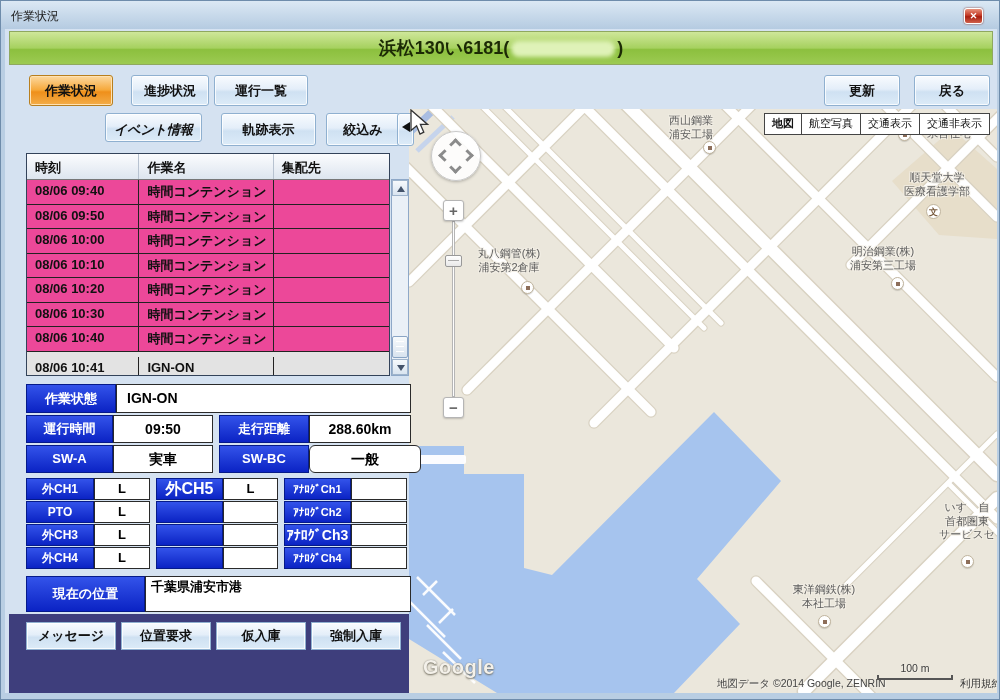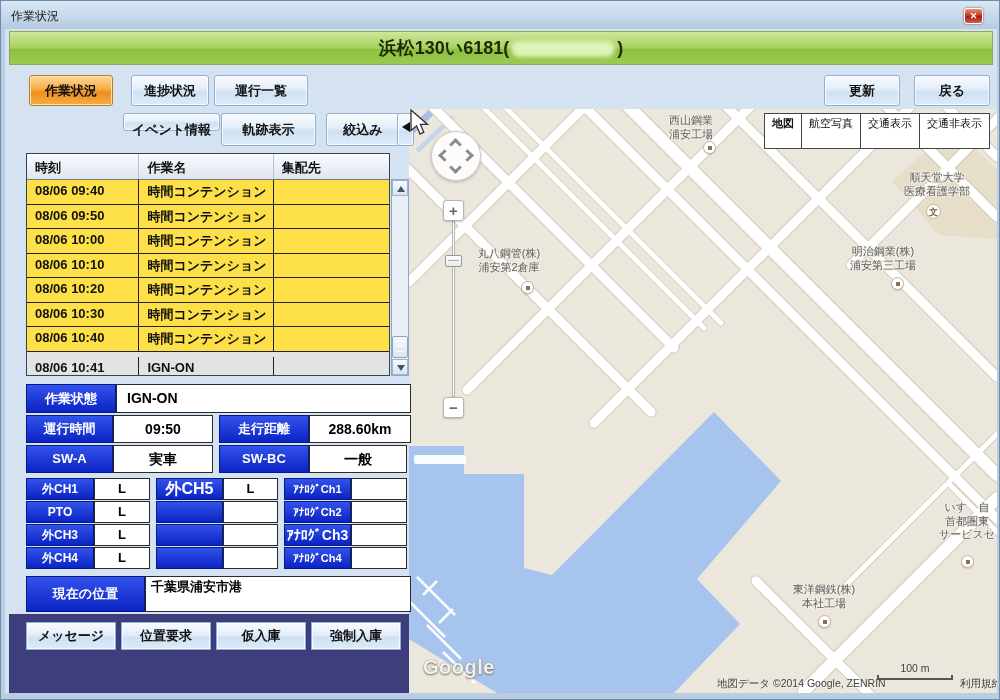--- a/index.html
+++ b/index.html
@@ -24,27 +24,27 @@
     background:linear-gradient(#f8fbfe,#e4eef9 45%,#cfe1f2 55%,#dcebf8);
     box-shadow:inset 0 0 0 1px #ffffffcc;font-size:13px;font-weight:bold;color:#111;
     text-align:center;line-height:29px;}
   .tab-active{background:linear-gradient(#fcd9a0,#f6a93b 48%,#ef8f1a 55%,#f3ad49);border-color:#b87f1f;
     box-shadow:inset 0 0 0 1px #ffe2b3;}
   #tab-sagyou{left:24px;top:46px;width:84px;}
   #tab-shinchoku{left:126px;top:46px;width:78px;}
   #tab-unkou{left:209px;top:46px;width:94px;}
   #btn-update{left:819px;top:46px;width:76px;}
   #btn-back{left:909px;top:46px;width:76px;}
-  #btn-event{left:118px;top:84px;width:97px;height:18px;line-height:31px;z-index:5;}
+  #btn-event{left:100px;top:84px;width:97px;height:29px;line-height:31px;z-index:5;font-style:italic;}
   #btn-kiseki{left:216px;top:84px;width:95px;height:33px;line-height:31px;z-index:5;}
   #btn-shibori{left:321px;top:84px;width:74px;height:33px;line-height:31px;z-index:5;}
   #btn-collapse{left:392px;top:84px;width:17px;height:33px;z-index:5;padding:0;font-size:8px;line-height:31px;}
   .tri-left{display:inline-block;width:0;height:0;border-top:5px solid transparent;border-bottom:5px solid transparent;border-right:8px solid #111;}
   
-  #tbl{position:absolute;left:21px;top:124px;width:364px;height:223px;background:#fde047;border:1px solid #33435a;
+  #tbl{position:absolute;left:21px;top:124px;width:364px;height:223px;background:#ec4899;border:1px solid #33435a;
     display:flex;flex-direction:column;}
   #tbl .hrow{display:flex;height:26px;background:linear-gradient(#fbfcfe,#dde5ef);border-bottom:1px solid #777;}
   #tbl .hcell{font-size:13px;font-weight:bold;color:#111;padding:5px 0 0 8px;border-right:1px solid #b7c2d0;}
   #tbl .row{display:flex;flex:1;border-bottom:1px solid #222;}
   #tbl .row:last-child{border-bottom:none;}
   #tbl .cell{font-size:13px;font-weight:bold;color:#111;padding:3px 0 0 8px;border-right:1px solid #222;overflow:hidden;white-space:nowrap;}
   .c0{width:113px;} .c1{width:135px;} .c2{width:116px;border-right:none!important;}
   .row-selected{background:#e3e3e3;align-items:flex-end;}
   
   #tscroll{position:absolute;left:386px;top:150px;width:18px;height:197px;background:#eaf0f7;border:1px solid #8ea8c8;}
@@ -56,21 +56,21 @@
     background:linear-gradient(#f7fafc,#d8e3ef);}
   #sthumb i{display:block;margin:4px 3px 0 3px;height:1px;background:#9fb4cc;border-bottom:1px solid #fff;}
   
   .blab{position:absolute;background:linear-gradient(#3353ea,#0b23c4);border:1px solid #051a8a;color:#fff;
     font-weight:bold;text-align:center;}
   .bval{position:absolute;background:#fff;border:1px solid #2a2a2a;color:#000;font-weight:bold;text-align:center;}
   
   #map{position:absolute;left:404px;top:80px;width:588px;height:584px;overflow:hidden;background:#ebe7dc;cursor:default;}
   #map svg{position:absolute;left:0;top:0;}
   .mode-bar{position:absolute;left:355px;top:4px;display:flex;border:1px solid #444;background:#fff;z-index:9;}
-  .mode{font-size:11px;color:#111;padding:2px 7px 17px 7px;border-right:1px solid #444;background:#fff;white-space:nowrap;}
+  .mode{font-size:11px;color:#111;padding:2px 7px 3px 7px;border-right:1px solid #444;background:#fff;white-space:nowrap;}
   .mode:last-child{border-right:none;}
   .mode-active{font-weight:bold;}
   .mlabel{position:absolute;font-size:11px;line-height:13.5px;color:#5c5c5c;text-align:center;white-space:nowrap;z-index:4;
     text-shadow:1px 1px 0 #f3efe6,-1px -1px 0 #f3efe6,1px -1px 0 #f3efe6,-1px 1px 0 #f3efe6;transform:translateX(-50%);}
   .poi{position:absolute;width:13px;height:13px;border-radius:50%;background:#fff;border:1px solid #c0b49d;z-index:3;
     box-shadow:0 1px 1px rgba(0,0,0,.15);}
   .poi i{position:absolute;left:3.5px;top:3.5px;width:4px;height:4px;background:#8d6e5a;}
   .school{position:absolute;width:15px;height:15px;border-radius:50%;background:#fff;border:1px solid #c0b49d;z-index:3;
     font-size:9px;color:#7a5c3f;text-align:center;line-height:14px;font-weight:bold;}
   
@@ -340,21 +340,21 @@
     <div class="bval" style="left:111px;top:355px;width:295px;height:29px;font-size:14px;line-height:27px;text-align:left;padding-left:10px;">IGN-ON</div>
 
     <div class="blab" style="left:21px;top:386px;width:87px;height:28px;font-size:13px;line-height:26px;">運行時間</div>
     <div class="bval" style="left:108px;top:386px;width:100px;height:28px;font-size:14px;line-height:26px;">09:50</div>
     <div class="blab" style="left:214px;top:386px;width:90px;height:28px;font-size:13px;line-height:26px;">走行距離</div>
     <div class="bval" style="left:304px;top:386px;width:102px;height:28px;font-size:14px;line-height:26px;">288.60km</div>
 
     <div class="blab" style="left:21px;top:416px;width:87px;height:28px;font-size:13px;line-height:26px;">SW-A</div>
     <div class="bval" style="left:108px;top:416px;width:100px;height:28px;font-size:14px;line-height:26px;">実車</div>
     <div class="blab" style="left:214px;top:416px;width:90px;height:28px;font-size:13px;line-height:26px;">SW-BC</div>
-    <div class="bval" style="left:304px;top:416px;width:98px;height:28px;font-size:14px;line-height:26px;">一般</div>
+    <div class="bval" style="left:304px;top:416px;width:112px;height:28px;font-size:14px;line-height:26px;border-radius:6px;">一般</div>
 
     <div class="blab" style="left:21px;top:449px;width:68px;height:22px;font-size:12px;line-height:20px;">外CH1</div>
     <div class="bval" style="left:89px;top:449px;width:56px;height:22px;font-size:13px;line-height:20px;">L</div>
     <div class="blab" style="left:151px;top:449px;width:67px;height:22px;font-size:16px;line-height:20px;">外CH5</div>
     <div class="bval" style="left:218px;top:449px;width:55px;height:22px;font-size:13px;line-height:20px;">L</div>
     <div class="blab" style="left:279px;top:449px;width:67px;height:22px;font-size:11px;line-height:20px;">ｱﾅﾛｸﾞCh1</div>
     <div class="bval" style="left:346px;top:449px;width:56px;height:22px;font-size:13px;line-height:20px;"></div>
 
     <div class="blab" style="left:21px;top:472px;width:68px;height:22px;font-size:12px;line-height:20px;">PTO</div>
     <div class="bval" style="left:89px;top:472px;width:56px;height:22px;font-size:13px;line-height:20px;">L</div>

